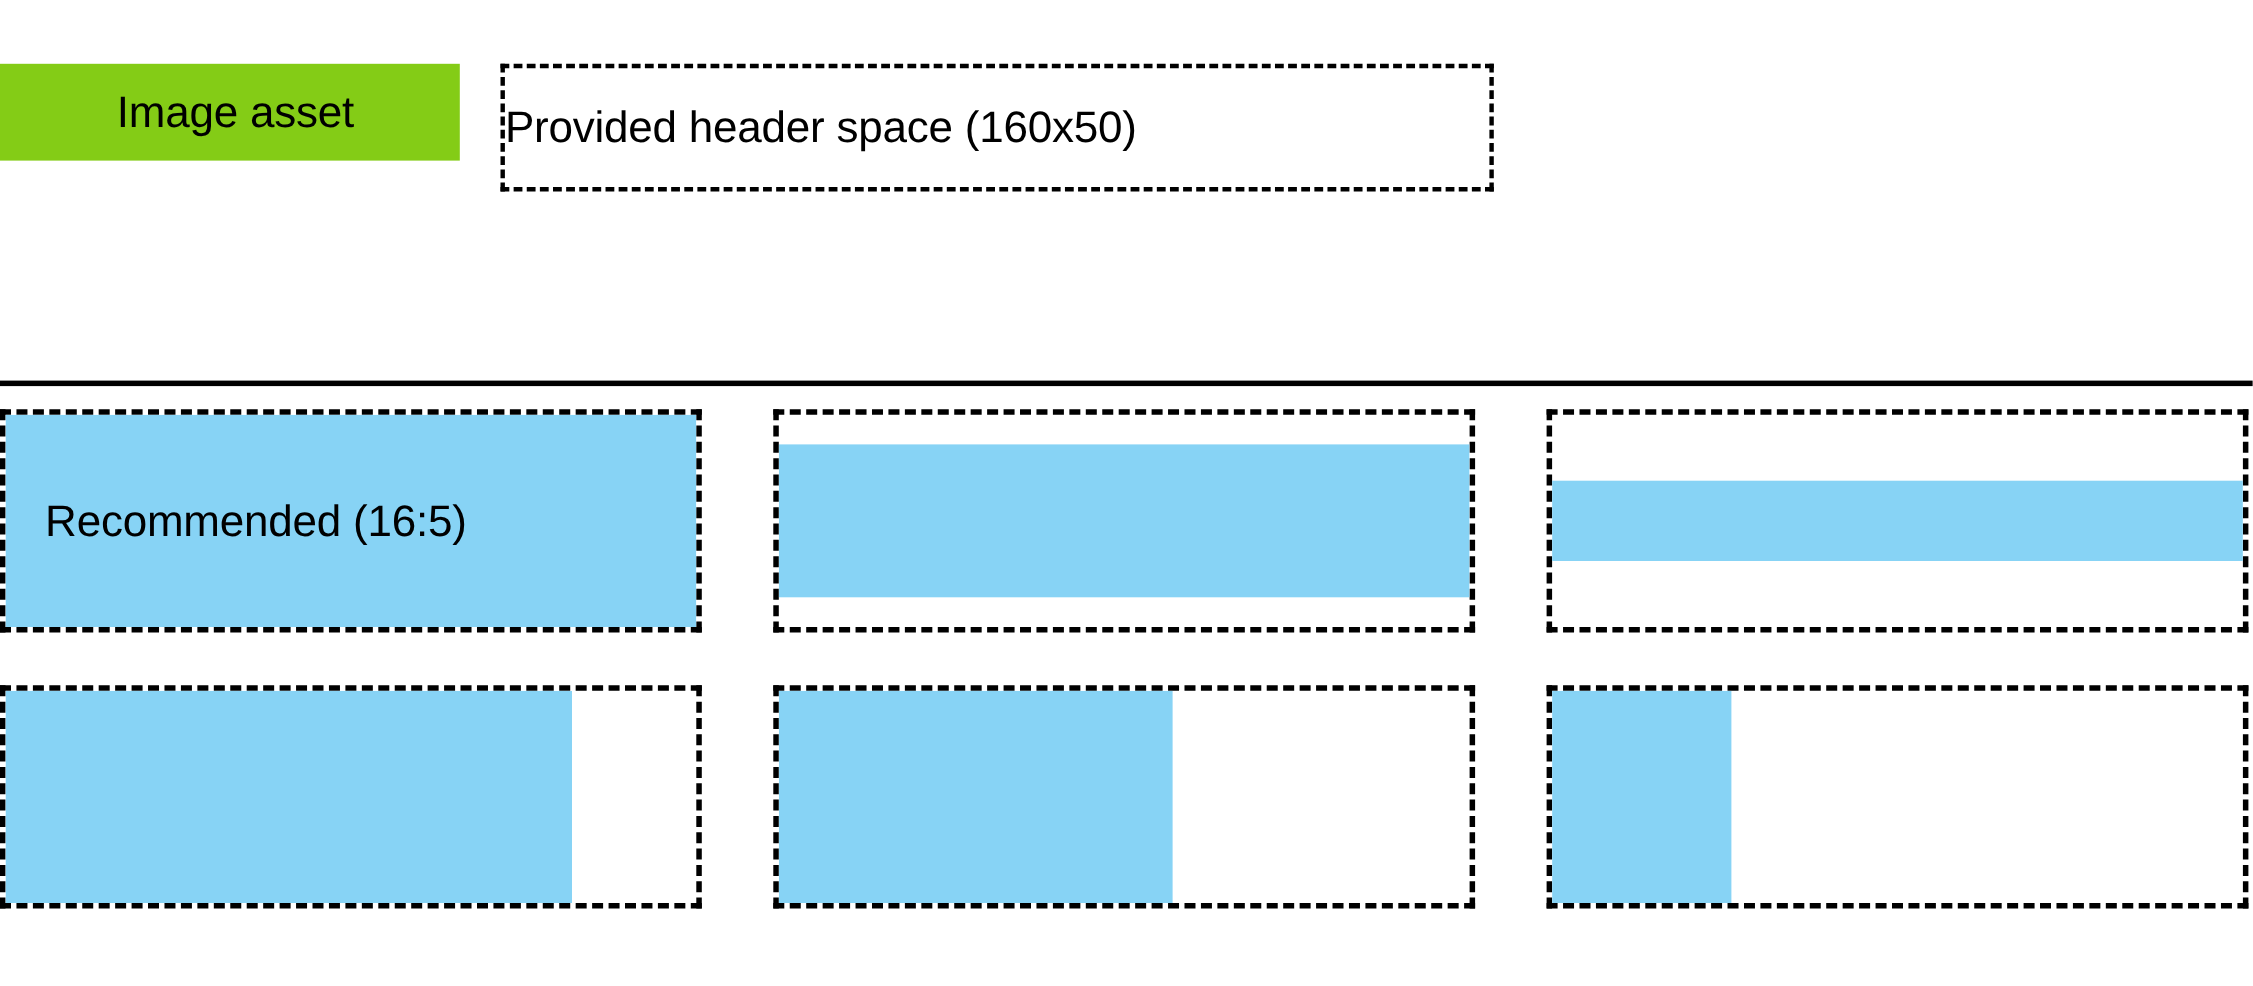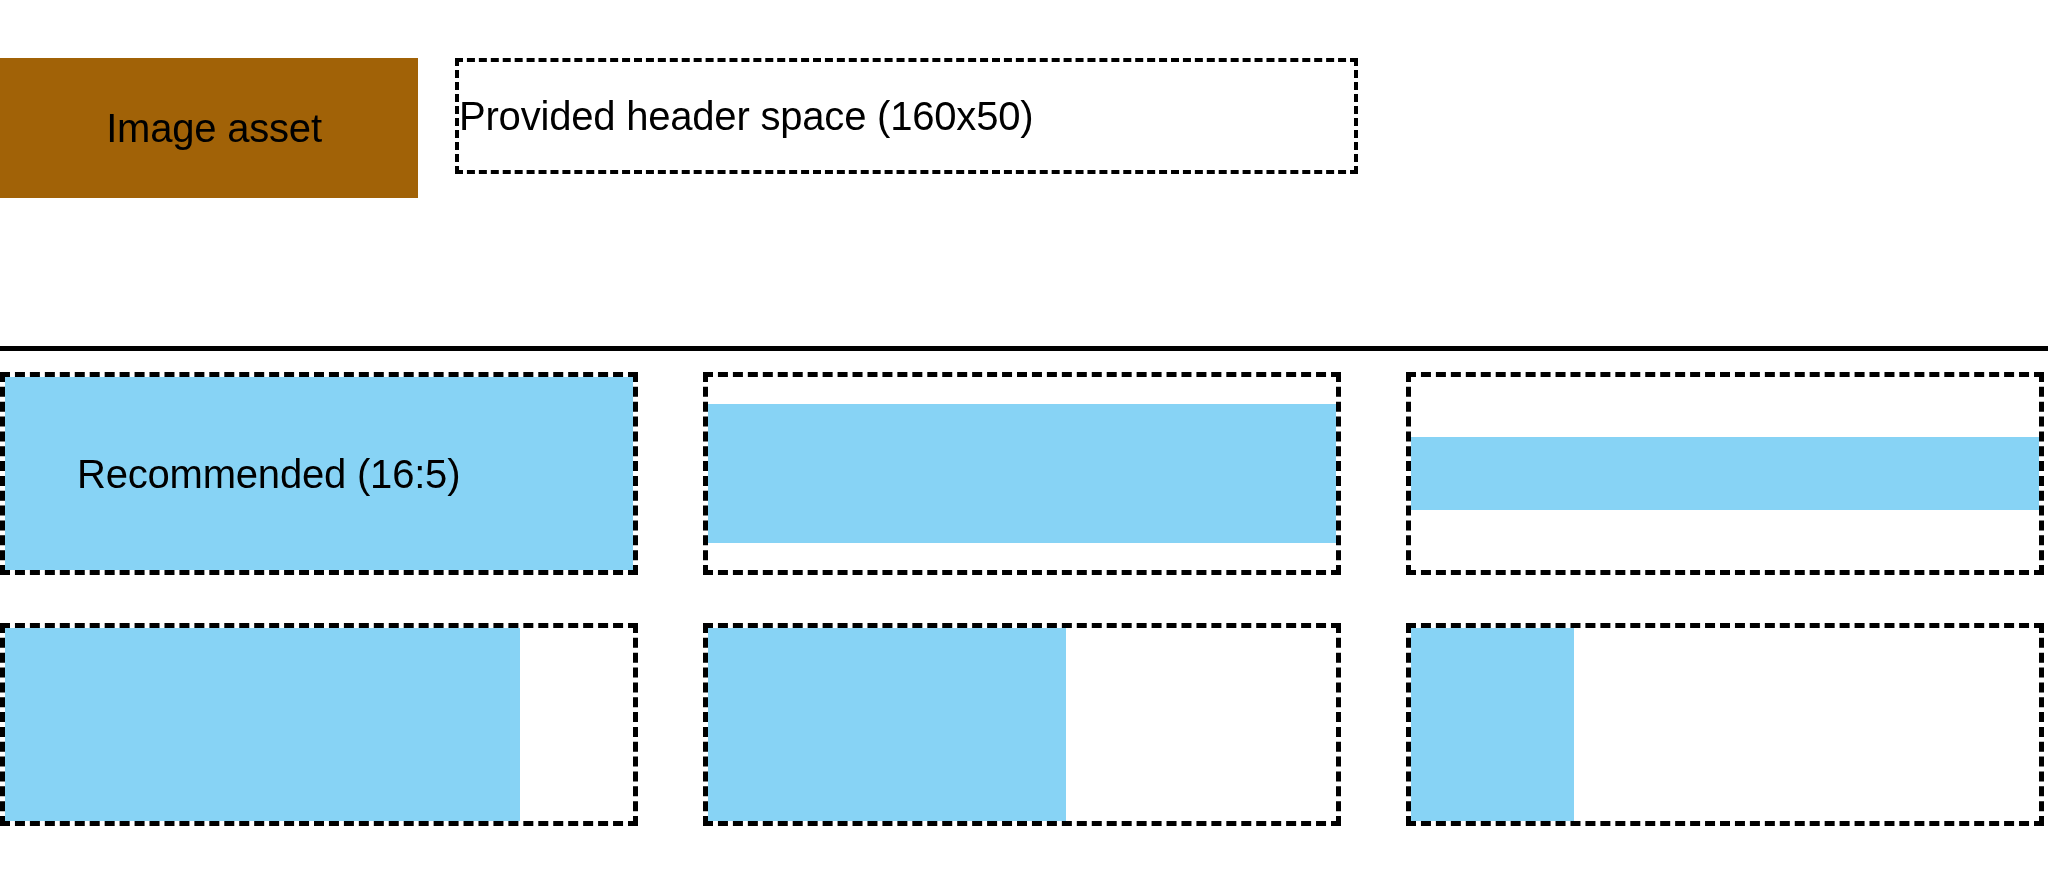--- a/index.html
+++ b/index.html
@@ -29,22 +29,22 @@
     position: absolute;
     left: 0;
     top: 58px;
     height: 118px;
     display: flex;
     align-items: stretch;
   }
 
   .legend-swatch {
     width: 418px;
-    height: 140px;
-    background: #a16207;
+    height: 88px;
+    background: #84cc16;
     display: flex;
     align-items: center;
     justify-content: center;
     box-sizing: border-box;
     padding-left: 10px;
   }
 
   .legend-swatch .legend-text {
     font-size: 40px;
     letter-spacing: -0.2px;
@@ -124,21 +124,21 @@
     width: 100%;
     display: flex;
     align-items: center;
     box-sizing: border-box;
   }
 
   .fill .cell-text {
     font-size: 40px;
     letter-spacing: -0.2px;
     color: #000000;
-    padding-left: 72px;
+    padding-left: 36px;
     line-height: 1;
     white-space: nowrap;
   }
 
   
   .fill.h-100 { height: 100%; }
   .fill.h-72  { height: 72%; }
   .fill.h-38  { height: 38%; }
 
   

